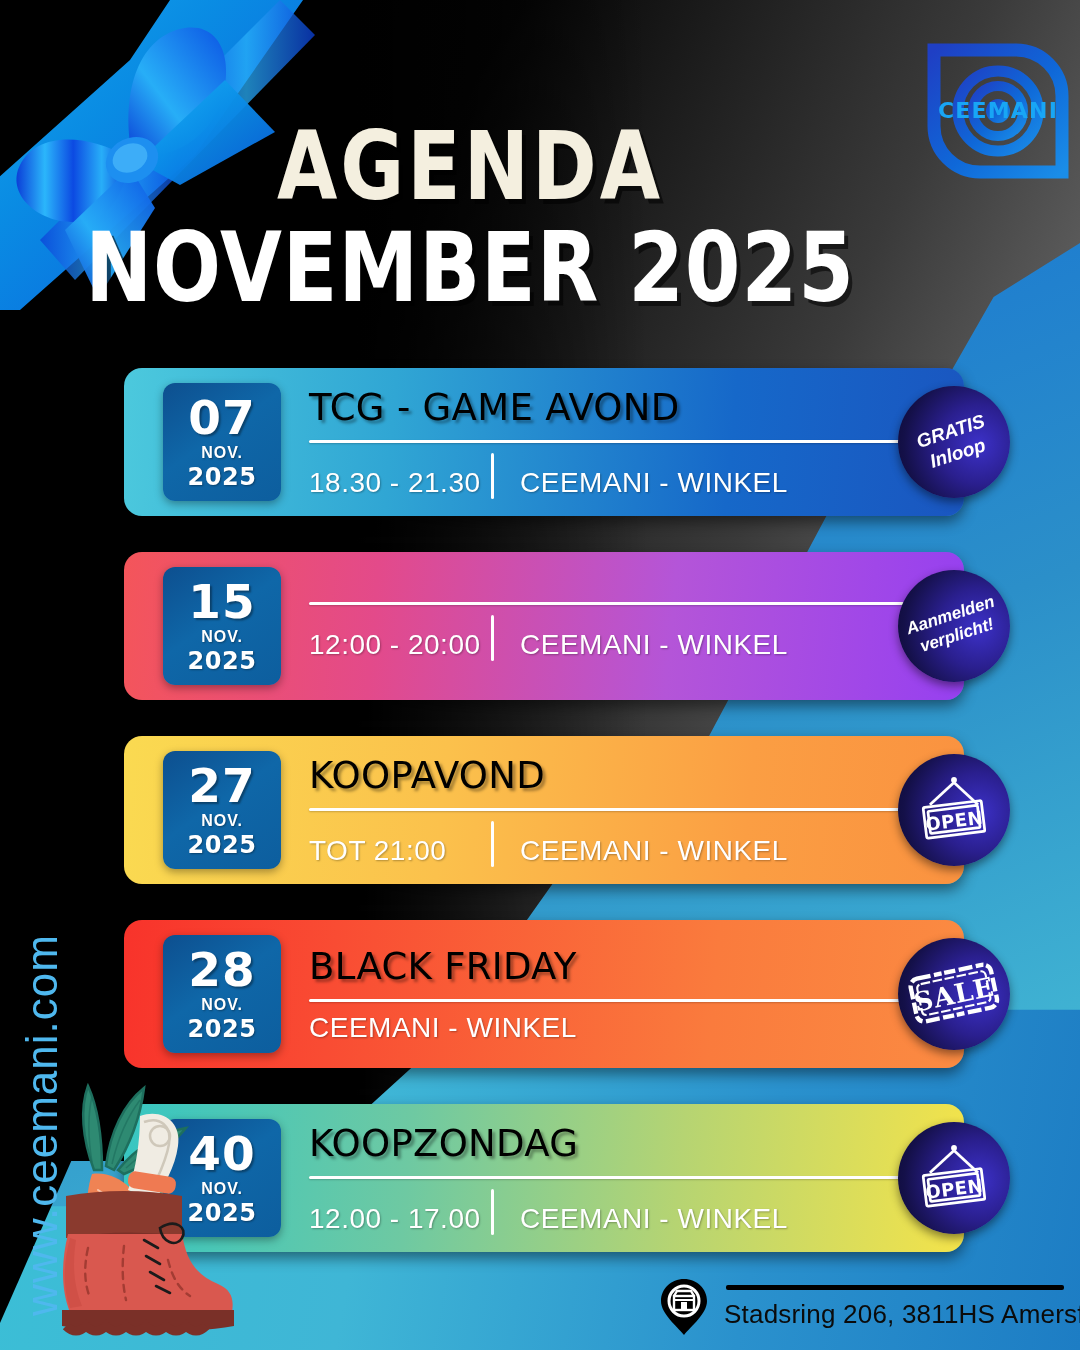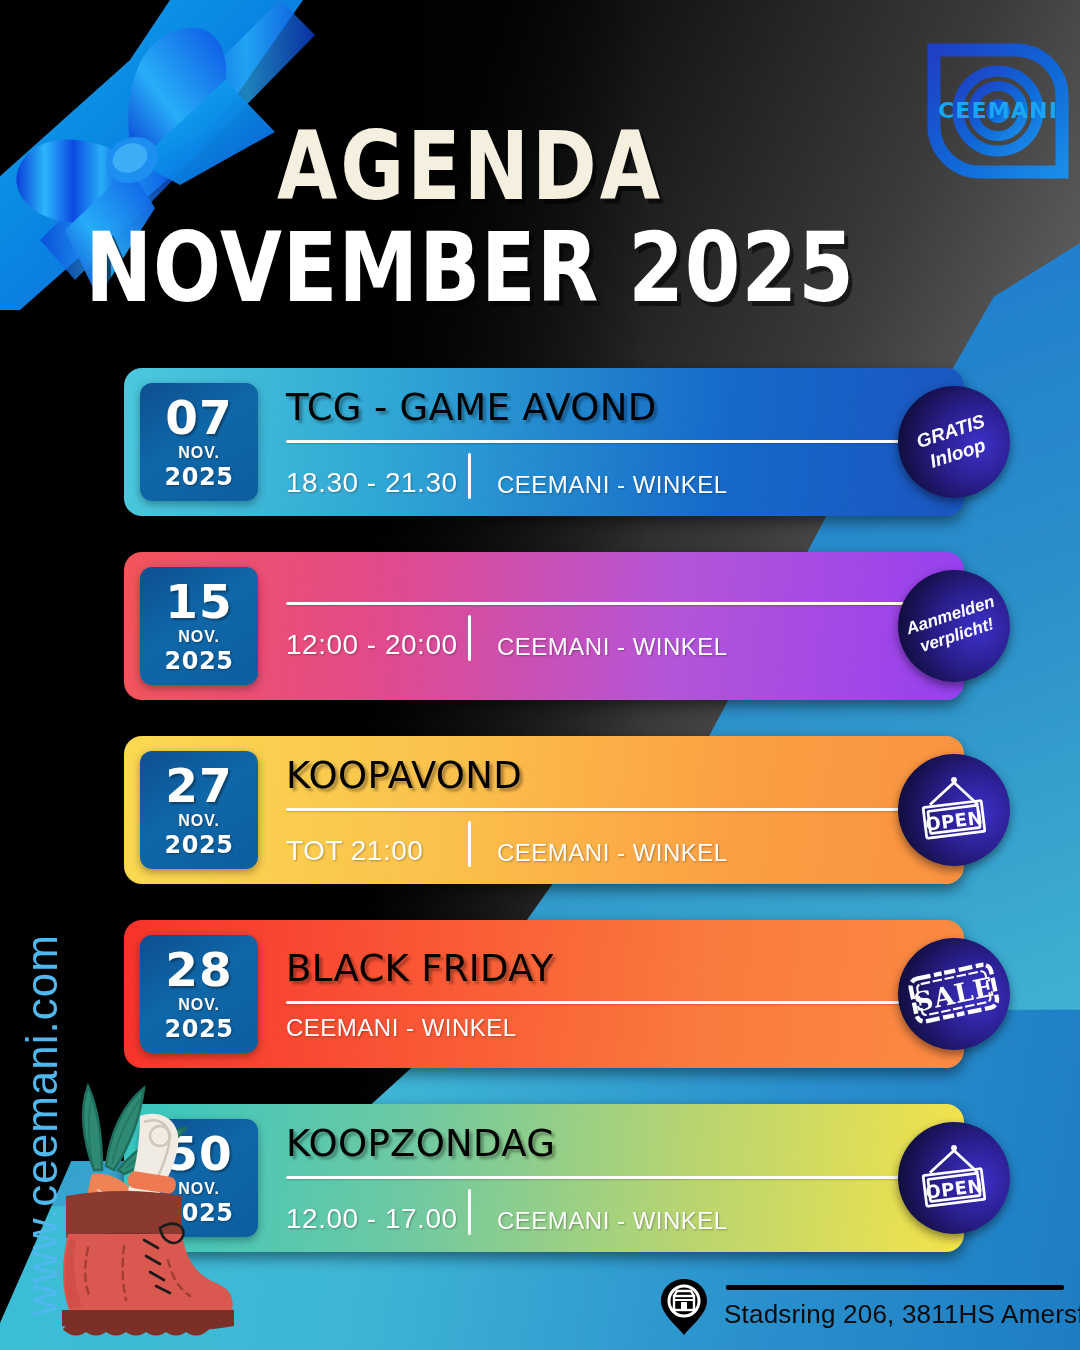--- a/index.html
+++ b/index.html
@@ -90,21 +90,21 @@
   .event-row.r1 { background:linear-gradient(95deg,#4cc9dd 0%, #30a6d4 32%, #1668c9 72%, #1a56c0 100%); }
   .event-row.r2 { background:linear-gradient(95deg,#f4555a 0%, #e34a8a 30%, #b455d8 65%, #9640f0 100%); }
   .event-row.r3 { background:linear-gradient(95deg,#f9d94f 0%, #fbc martial 0%, #fbbf4a 38%, #fa9a42 72%, #f98a3c 100%); }
   .event-row.r3 { background:linear-gradient(95deg,#fada51 0%, #fbc14c 38%, #fb9e43 74%, #fa9240 100%); }
   .event-row.r4 { background:linear-gradient(95deg,#f8332b 0%, #f94c33 25%, #fa7b3d 70%, #fb8b42 100%); }
   .event-row.r5 { background:linear-gradient(95deg,#37c6c2 0%, #6ec9a2 34%, #b6d472 66%, #f4e34a 100%); }
 
   
   .date-box {
     width:118px; height:118px;
-    margin-left:16px;
+    margin-left:39px;
     border-radius:12px;
     background:linear-gradient(145deg,#0d4f8f 0%, #0f67a8 45%, #0d5e9e 100%);
     box-shadow:0 3px 8px rgba(0,0,0,.35);
     display:flex; flex-direction:column;
     align-items:center; justify-content:center;
     color:#fff;
     flex:0 0 auto;
   }
   .date-day {
     font-family:"DejaVu Sans", sans-serif;
@@ -141,21 +141,21 @@
     height:3px; background:#fff; margin:11px 0 10px 0; border-radius:2px;
     box-shadow:0 1px 2px rgba(0,0,0,.2);
   }
   .ev-meta { display:flex; align-items:flex-end; color:#fff; }
   .ev-time {
     font-size:28px; letter-spacing:.5px;
     min-width:176px;
     text-shadow:1px 1px 2px rgba(0,0,0,.3);
   }
   .ev-sep { width:3px; height:46px; background:#fff; margin:0 26px 0 6px; border-radius:2px; }
-  .ev-loc { font-size:24px; letter-spacing:.5px; text-shadow:1px 1px 2px rgba(0,0,0,.3); }
+  .ev-loc { font-size:28px; letter-spacing:.5px; text-shadow:1px 1px 2px rgba(0,0,0,.3); }
 
   
   .badge {
     position:absolute;
     right:-46px; top:50%;
     transform:translateY(-50%);
     width:112px; height:112px;
     border-radius:50%;
     background:radial-gradient(circle at 72% 52%, #3c31c8 0%, #2a1f8e 40%, #141049 75%, #0a0830 100%);
     display:flex; align-items:center; justify-content:center;
@@ -357,21 +357,21 @@
             <g transform="rotate(-12 55 40)">
               <rect x="8" y="14" width="94" height="50" rx="9" fill="none" stroke="#fff" stroke-width="5" stroke-dasharray="16 4 9 3 13 4"></rect>
               <rect x="15" y="21" width="80" height="36" rx="5" fill="none" stroke="#fff" stroke-width="2.4" stroke-dasharray="11 3"></rect>
               <text x="55" y="51" text-anchor="middle" font-family="DejaVu Serif, serif" font-size="30" font-weight="bold" letter-spacing="1" fill="#fff">SALE</text>
             </g>
           </svg>
         </div>
       </div>
       <div class="event-row r5">
         <div class="date-box">
-          <div class="date-day">50</div>
+          <div class="date-day">40</div>
           <div class="date-mon">NOV.</div>
           <div class="date-yr">2025</div>
         </div>
         <div class="ev-text">
           <div class="ev-title">KOOPZONDAG</div>
           <div class="ev-rule"></div>
           <div class="ev-meta">
             <div class="ev-time">12.00 - 17.00</div>
             <div class="ev-sep"></div>
             <div class="ev-loc">CEEMANI - WINKEL</div>

